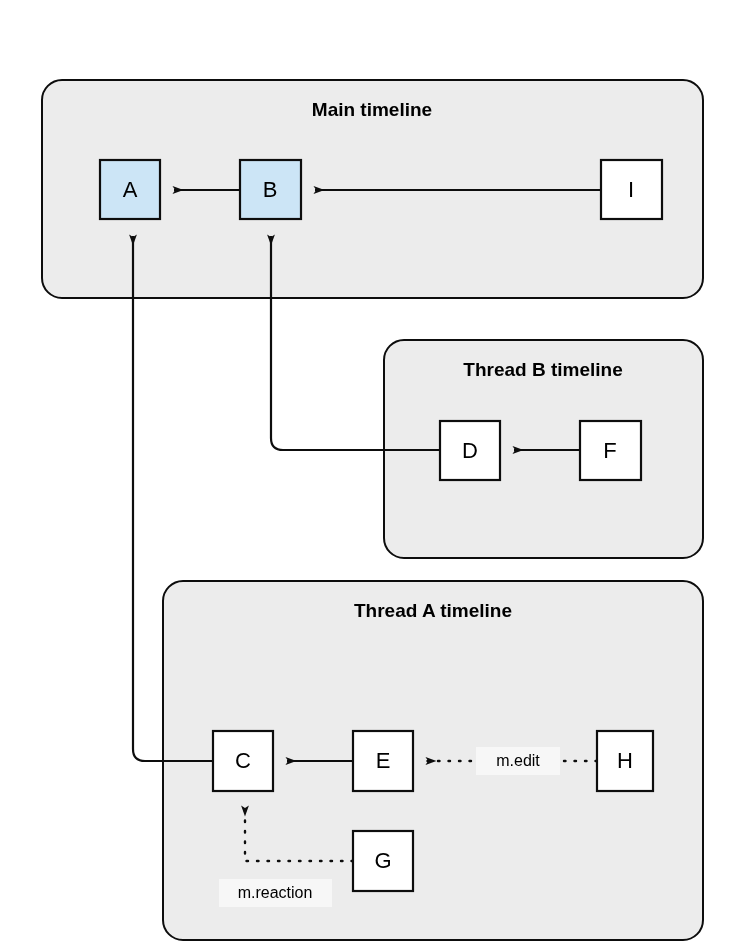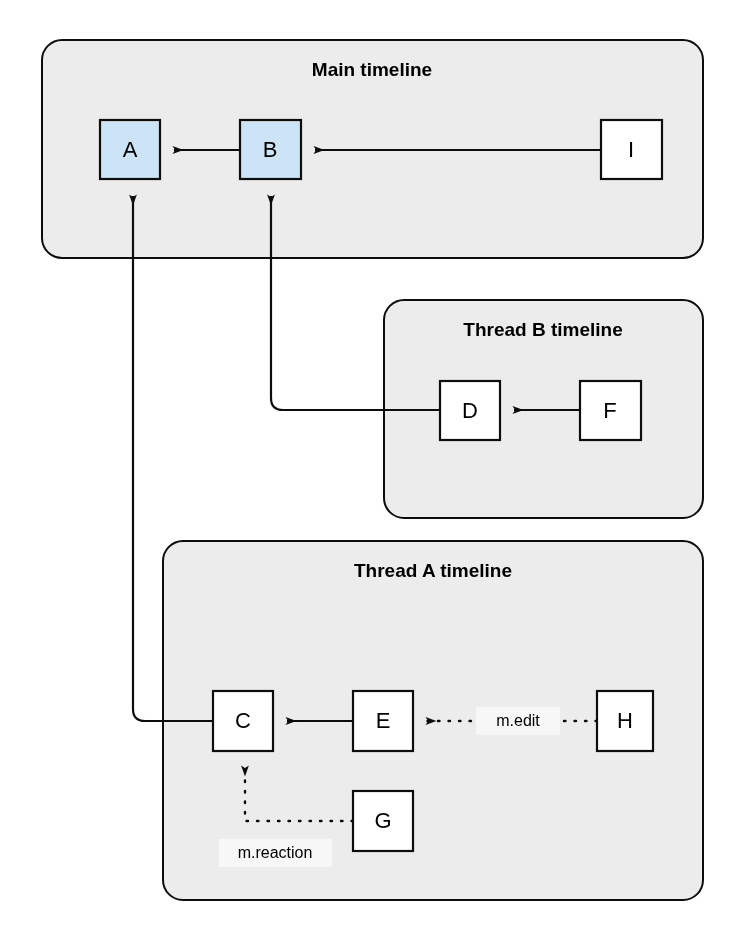--- a/index.html
+++ b/index.html
@@ -10,20 +10,21 @@
   body {
     width: 756px;
     height: 942px;
     font-family: "Liberation Sans", sans-serif;
     overflow: hidden;
   }
   #diagram-root {
     position: relative;
     width: 756px;
     height: 844px;
+    margin-top: 40px;
   }
   svg.diagram-svg {
     position: absolute;
     top: 0;
     left: 0;
     width: 756px;
     height: 942px;
   }
   .group-title {
     font-family: "Liberation Sans", sans-serif;

